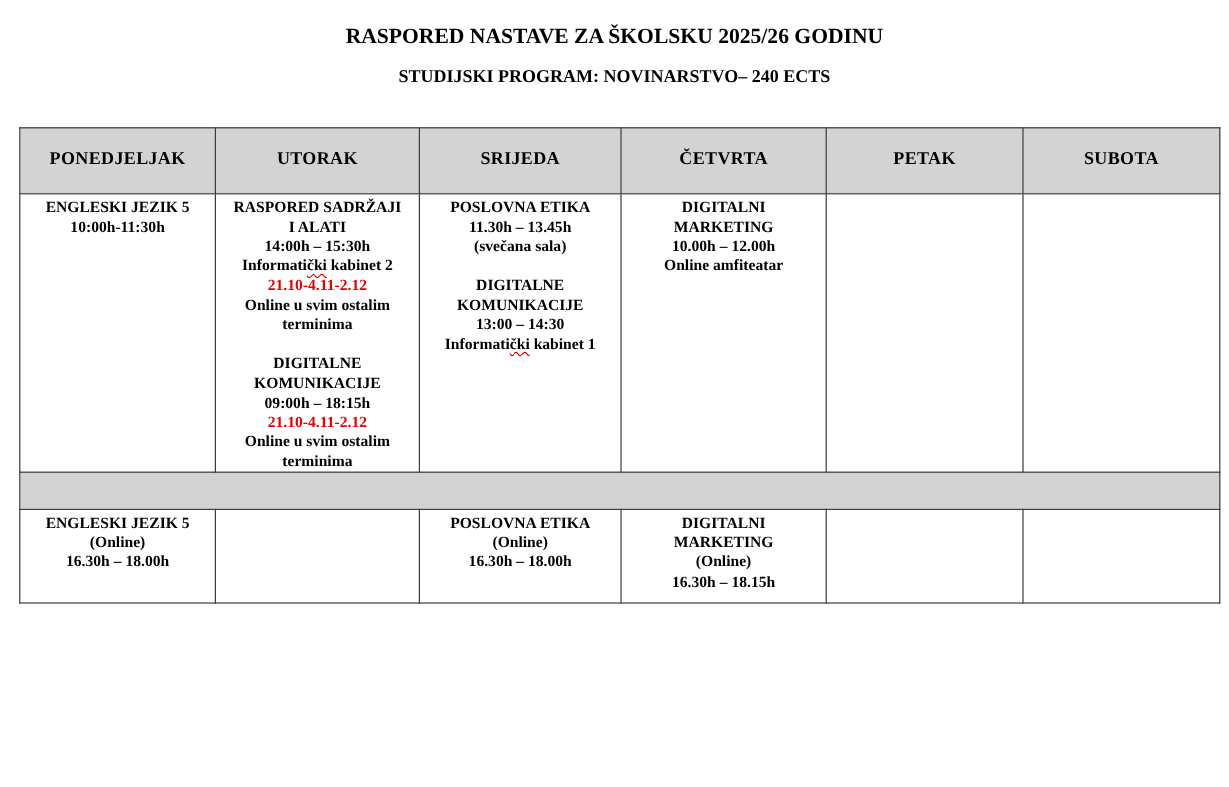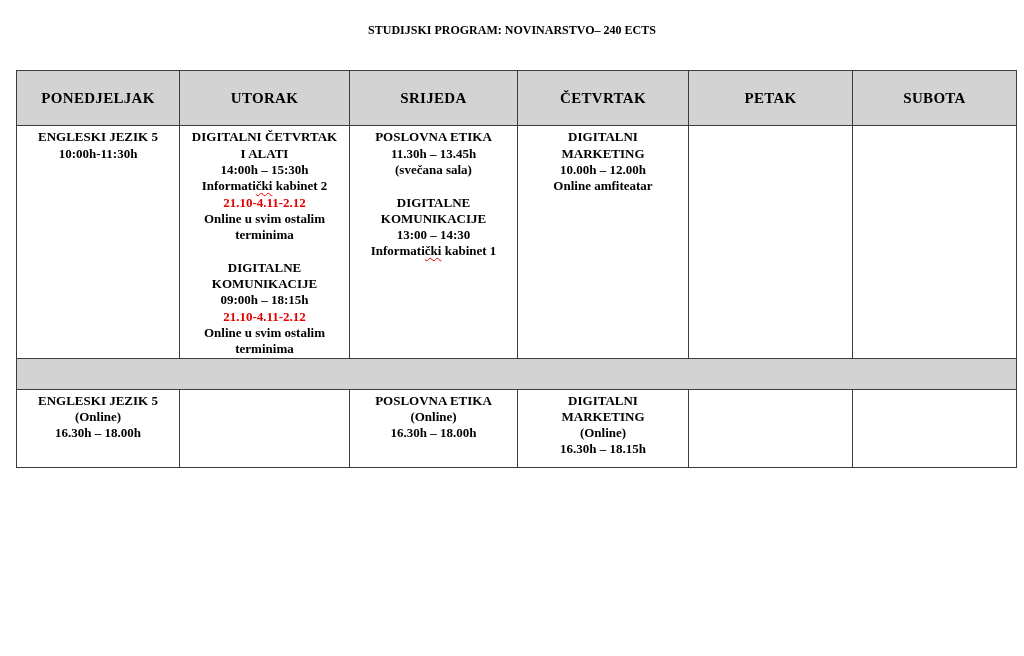--- a/index.html
+++ b/index.html
@@ -14,21 +14,21 @@
     width: 1024px; height: 656px;
     background: #ffffff;
     overflow: hidden;
     font-family: "Liberation Serif", "DejaVu Serif", serif;
     font-weight: bold;
     color: var(--ink);
   }
   .titles { text-align: center; }
   .t1 { margin: 30px 0 0; font-size: 22px; line-height: 1.2; letter-spacing: 0.2px; }
   .t2 { margin: 20px 0 0; font-size: 18px; line-height: 1.2; }
-  .t3 { margin: 23px 0 0; font-size: 12px; line-height: 1.2; }
+  .t3 { margin: 13px 0 0; font-size: 15px; line-height: 1.2; }
 
   table.schedule {
     border-collapse: collapse;
     table-layout: fixed;
     margin: 33px 0 0 16px;
     width: 1000px;
   }
   table.schedule th, table.schedule td {
     border: 1px solid var(--border-col);
     padding: 0;
@@ -67,50 +67,51 @@
     text-decoration-style: wavy;
     text-decoration-color: var(--red-text);
     text-decoration-thickness: 1px;
     text-underline-offset: 2px;
   }
 </style>
 </head>
 <body>
 
 <div class="titles">
+  <h2 class="t2">RASPORED NASTAVE ZA ŠKOLSKU 2025/26 GODINU</h2>
   <h2 class="t3">STUDIJSKI PROGRAM: NOVINARSTVO– 240 ECTS</h2>
 </div>
 
 <table class="schedule">
   <colgroup>
     <col style="width:163px">
       <col style="width:170px">
       <col style="width:168px">
     <col style="width:171px">
       <col style="width:164px">
       <col style="width:164px">
   </colgroup>
   <thead>
     <tr>
       <th>PONEDJELJAK</th>
       <th>UTORAK</th>
       <th>SRIJEDA</th>
-      <th>ČETVRTAK</th>
+      <th>ČETVRTA</th>
       <th>PETAK</th>
       <th>SUBOTA</th>
     </tr>
   </thead>
   <tbody>
     <tr class="row1">
       <td>
         <div class="ln">ENGLESKI JEZIK 5</div>
         <div class="ln">10:00h-11:30h</div>
       </td>
       <td>
-        <div class="ln">DIGITALNI ČETVRTAK
+        <div class="ln">RASPORED SADRŽAJI
 I ALATI</div>
         <div class="ln">14:00h – 15:30h</div>
         <div class="ln"><span>Informati</span><span class="sq">čki</span><span> kabinet 2</span></div>
         <div class="ln red">21.10-4.11-2.12</div>
         <div class="ln">Online u svim ostalim
 terminima</div>
         <div class="gap"></div>
         <div class="ln">DIGITALNE
 KOMUNIKACIJE</div>
         <div class="ln">09:00h – 18:15h</div>

